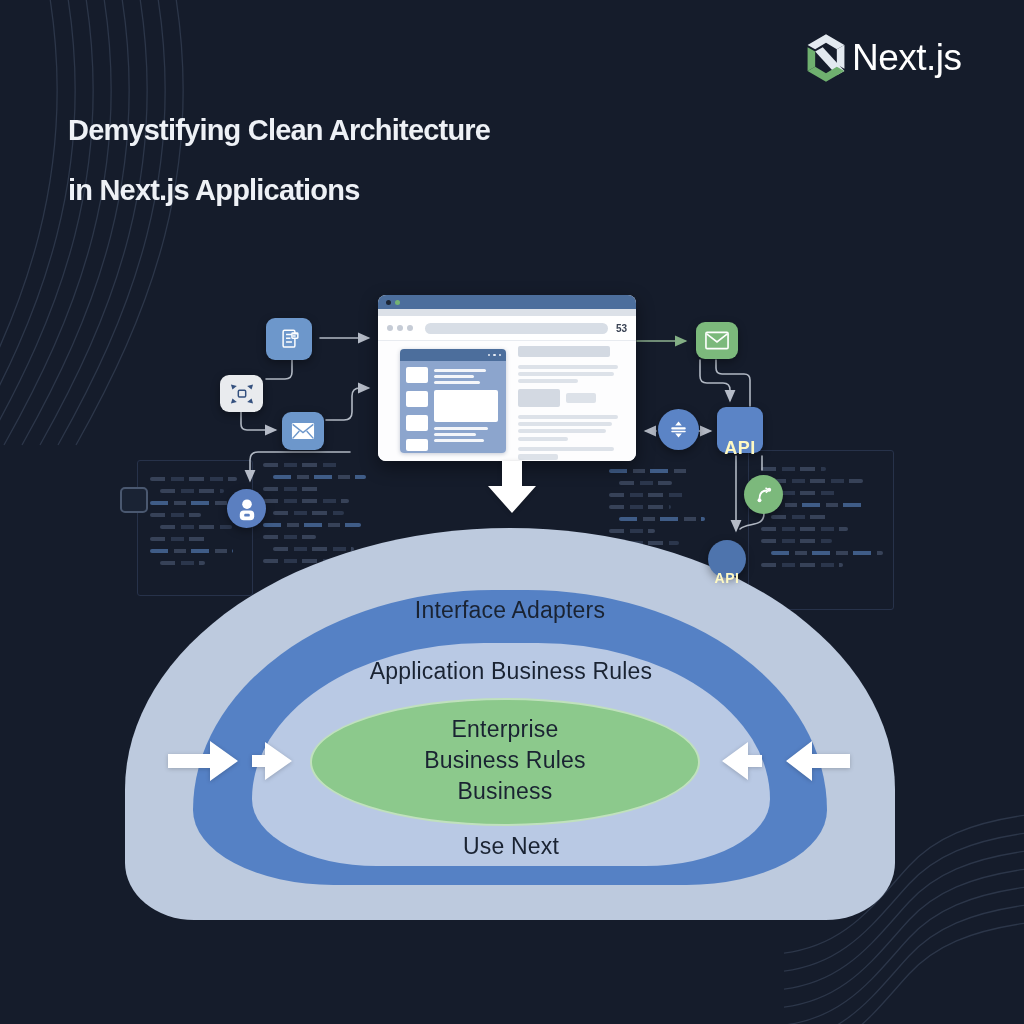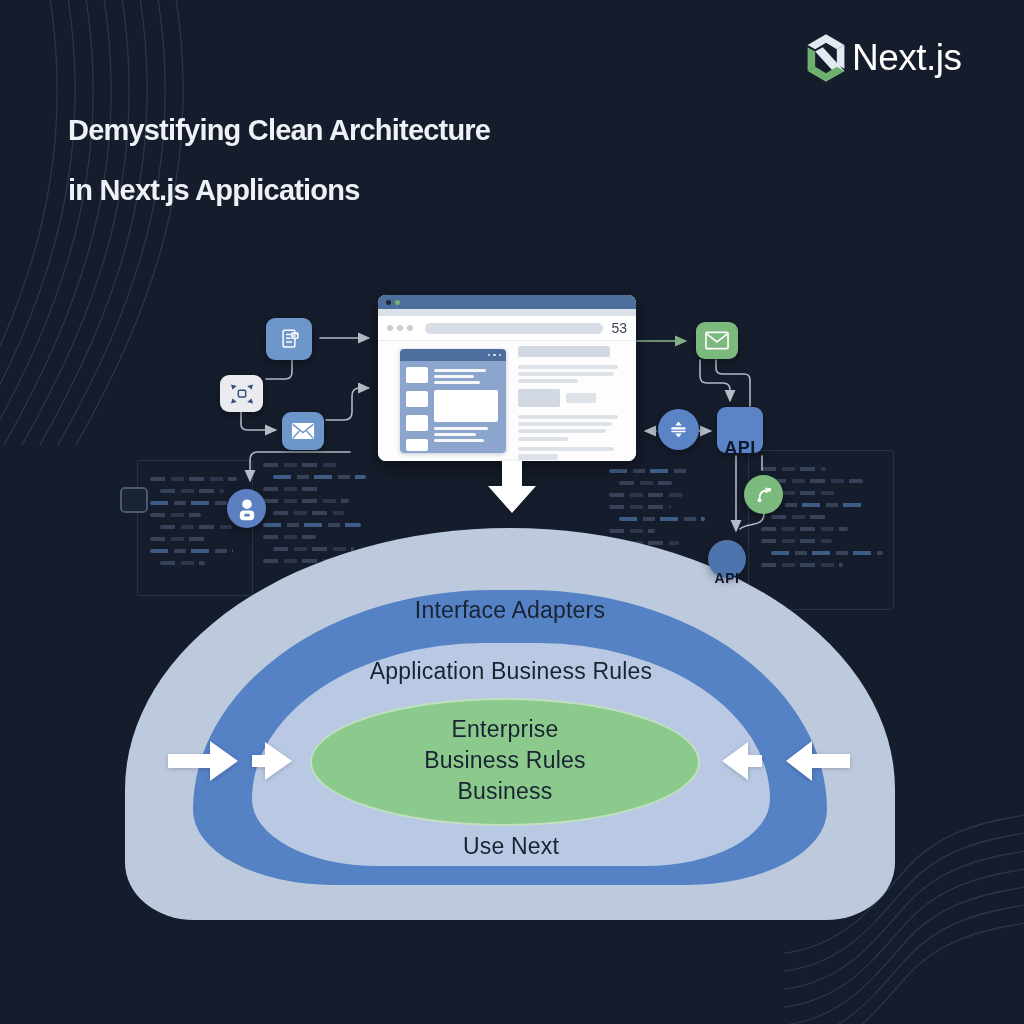--- a/index.html
+++ b/index.html
@@ -27,36 +27,36 @@
   .browser{position:absolute;left:378px;top:295px;width:258px;height:166px;z-index:5;
            background:#fdfdfe;border-radius:8px;box-shadow:0 6px 18px rgba(0,0,0,.45);}
   .bw-titlebar{height:14px;background:#4c6e9c;border-radius:8px 8px 0 0;display:flex;
                align-items:center;gap:4px;padding-left:8px;}
   .bw-dot{width:5px;height:5px;border-radius:50%;}
   .bw-strip{height:7px;background:#dce1e8;}
   .bw-toolbar{height:24px;background:#fff;border-bottom:1px solid #e8ebf0;display:flex;
               align-items:center;padding:0 9px;}
   .tb-dot{width:6px;height:6px;border-radius:50%;background:#c6ccd6;margin-right:4px;}
   .bw-address{flex:1;height:11px;background:#d8dee6;border-radius:6px;margin:0 8px;}
-  .bw-badge{font-size:14px;color:#3a4354;font-weight:400;}
+  .bw-badge{font-size:10px;color:#3a4354;font-weight:700;}
   .bw-content{position:relative;height:120px;background:#fdfdfe;border-radius:0 0 8px 8px;overflow:hidden;}
   .panel-card{position:absolute;left:22px;top:8px;width:106px;height:104px;border-radius:4px;
               overflow:hidden;box-shadow:0 1px 4px rgba(20,40,80,.25);}
   .pc-head{height:12px;background:#4c6e9c;display:flex;align-items:center;justify-content:flex-end;
            gap:3px;padding-right:5px;}
   .pc-hdot{width:2.5px;height:2.5px;border-radius:50%;background:#e7edf5;}
   .pc-body{position:relative;height:92px;background:#8ca5cd;}
   .sk{position:absolute;background:#dde2e9;border-radius:2px;}
   .wh{position:absolute;background:#fff;border-radius:2px;}
   
   .badge{position:absolute;z-index:5;display:flex;align-items:center;justify-content:center;
          box-shadow:0 3px 8px rgba(0,0,0,.35);}
   .sq{border-radius:9px;}
   .ci{border-radius:50%;}
-  .api-text{color:#0f172a;font-weight:700;letter-spacing:.5px;margin-top:37px;}
+  .api-text{color:#fef9c3;font-weight:700;letter-spacing:.5px;margin-top:37px;}
   
   .ring{position:absolute;z-index:3;}
   .ring-label{position:absolute;z-index:4;text-align:center;color:#1a2332;font-size:23px;
               font-weight:500;letter-spacing:.2px;}
   .core-label{line-height:31px;}
   .warrow{position:absolute;z-index:6;filter:drop-shadow(0 1px 2px rgba(0,0,0,.2));}
 </style>
 </head>
 <body>
 

